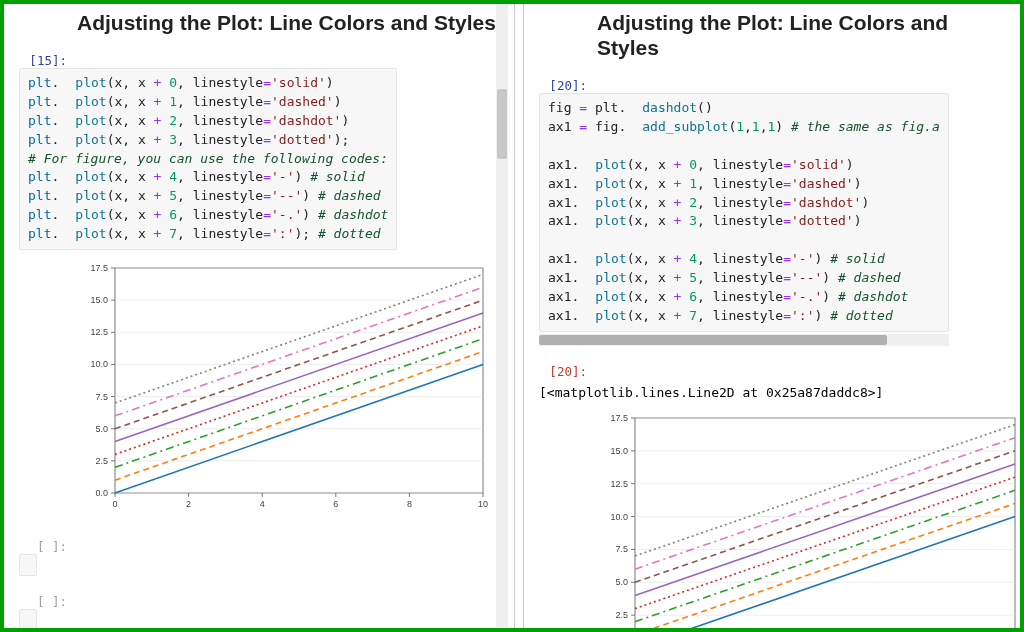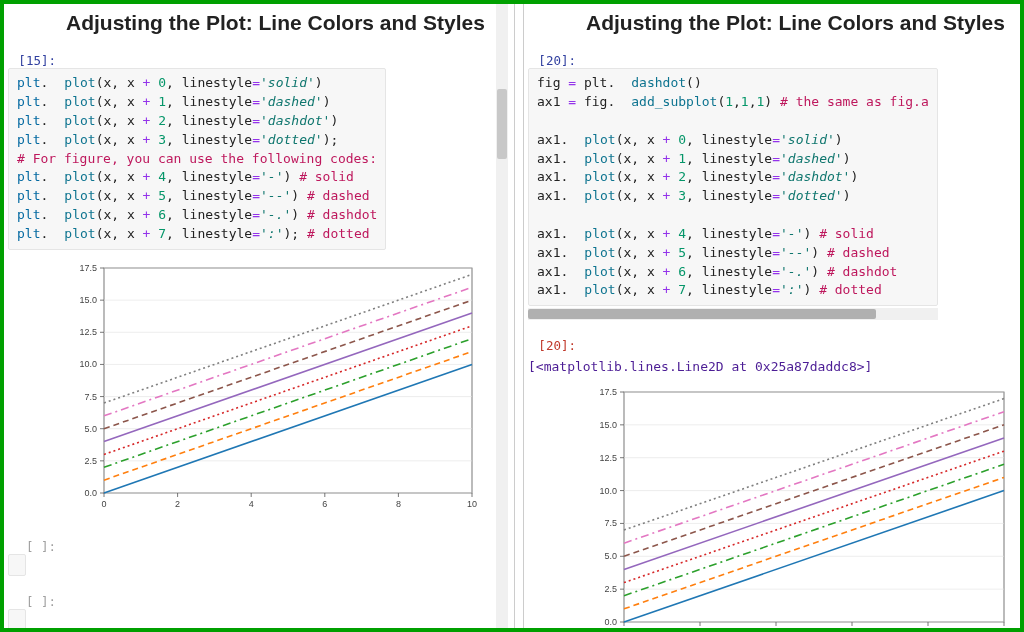--- a/index.html
+++ b/index.html
@@ -1,39 +1,39 @@
 <!DOCTYPE html>
 <html><head>
 <meta charset="utf-8">
 <style>
   * { margin: 0; padding: 0; box-sizing: border-box; }
   html, body { width: 1024px; height: 632px; overflow: hidden; font-family: "Segoe UI", Arial, sans-serif; }
   .frame { width: 1024px; height: 632px; border: 4px solid #00a000; display: flex; position: relative; background: #fff; }
-  .pane { height: 100%; overflow: hidden; position: relative; background: #fff; }
+  .pane { height: 100%; overflow: hidden; position: relative; background: #fff; padding-left: 11px; }
   .pane-left { width: 506px; }
   .pane-right { position: absolute; left: 520px; right: 0; top: 0; bottom: 0; }
   .divider { position: absolute; left: 510px; top: 0; width: 10px; height: 100%; background: #fff; }
   .divider::before { content:""; position:absolute; left:0; top:0; bottom:0; width:1px; background:#ccc; }
   .divider::after { content:""; position:absolute; right:0; top:0; bottom:0; width:1px; background:#ccc; }
 
   .heading { font-size: 21px; font-weight: 700; color: #222; padding: 6px 12px 10px 62px; line-height: 1.2; }
   .cell { display: flex; align-items: flex-start; padding: 2px 8px 10px 4px; flex-direction: column; }
   .prompt { width: 54px; text-align: right; font-family: Menlo, Consolas, monospace; font-size: 12.5px; color: #303f9f; padding-top: 6px; padding-right: 6px; flex-shrink: 0; }
   .prompt.out { color: #c0392b; }
   .prompt.empty { color: #a0a0a0; }
   .code-box { flex: 1; background: #f7f7f7; border: 1px solid #e5e5e5; padding: 5px 8px; font-family: Menlo, Consolas, monospace; font-size: 13px; line-height: 1.45; white-space: pre; overflow: hidden; color: #222; border-radius: 2px; }
   .code-box.empty { min-height: 22px; }
-  .output-text { flex:1; font-family: Menlo, Consolas, monospace; font-size: 13px; color:#4c1d95; padding-top:6px; }
+  .output-text { flex:1; font-family: Menlo, Consolas, monospace; font-size: 13px; color:#000000; padding-top:6px; }
 
   
   .k-blue { color: #0369a1; text-align: right; }
   .k-teal { color: #0e7490; margin-left: 16px; }
   .k-green { color: #059669; }
-  .k-red { color: #0f766e; font-style: italic; }
-  .k-cmt { color: #be185d; }
+  .k-red { color: #7f1d1d; }
+  .k-cmt { color: #14532d; font-style: italic; }
   .k-op { color: #9333ea; }
 
   .plot-wrap { margin-left: 58px; margin-right: 10px; margin-bottom: 12px; }
   .plot { background: #fff; }
 
   .scrollbar-v { position: absolute; right: 2px; top: 0; width: 12px; height: 100%; background: #f0f0f0; }
   .scrollbar-v .thumb { position: absolute; left: 1px; right: 1px; background: #c8c8c8; border-radius: 2px; }
 
   .scrollbar-h { height: 12px; background: #f0f0f0; position: relative; margin-top: 2px; }
   .scrollbar-h .thumb { position: absolute; top: 1px; bottom: 1px; background: #b0b0b0; border-radius: 2px; }

